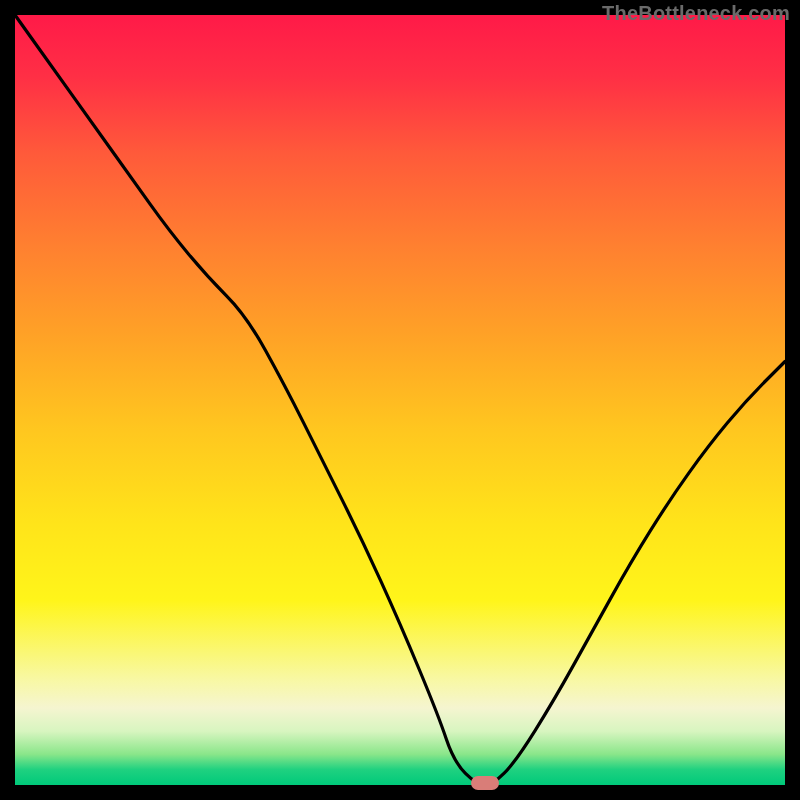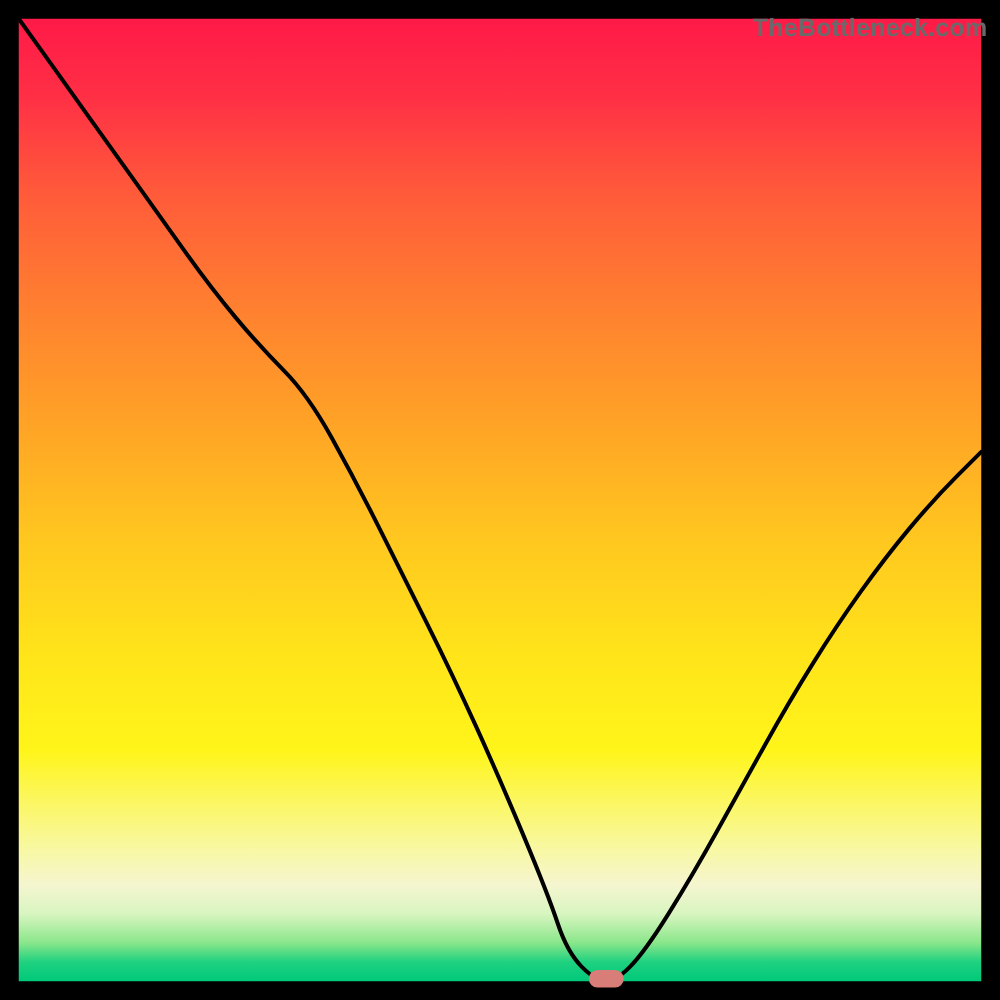--- a/index.html
+++ b/index.html
@@ -34,21 +34,21 @@
       #f8f8a0 86%,
       #f5f5d0 90%,
       #d8f5c0 93%,
       #8ae68a 96%,
       #1fd180 98%,
       #00c97a 100%
     );
   }
   .watermark {
     position: absolute;
-    top: 12px;
+    top: 2px;
     right: 10px;
     font-family: Arial, Helvetica, sans-serif;
     font-size: 20px;
     font-weight: 600;
     color: #6a6a6a;
     letter-spacing: 0.2px;
   }
   svg.curve {
     position: absolute;
     left: 0;

